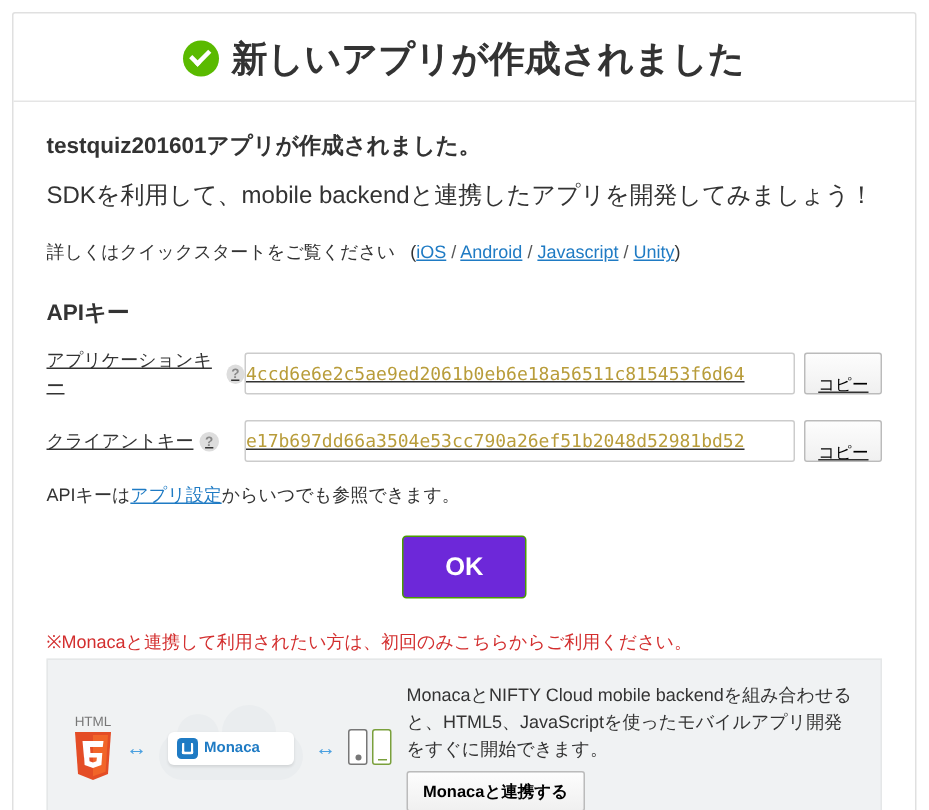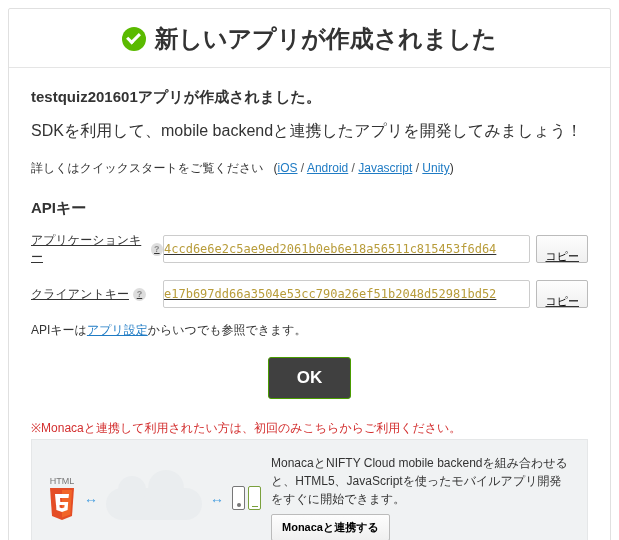--- a/index.html
+++ b/index.html
@@ -122,21 +122,21 @@
     }
     .api-note {
       font-size: 12px;
       margin-top: 4px;
     }
     .ok-row {
       text-align: center;
       margin: 18px 0 20px;
     }
     .ok-btn {
-      background: #404040;
+      background: #6d28d9;
       border: 1px solid #4a9c00;
       color: #fff;
       font-size: 17px;
       font-weight: bold;
       padding: 10px 28px;
       border-radius: 3px;
       cursor: pointer;
     }
     .monaca-note {
       color: #d32f2f;
@@ -349,20 +349,24 @@
               <path d="M14 2 L24 2 L22.4 26.5 L14 29.5 Z" fill="#f16529"></path>
               <path d="M7 6 L21 6 L20.5 10 L12 10 L12.3 14 L20.2 14 L19.6 22 L14 24 L8.4 22 L8.1 17 L11.5 17 L11.7 19.5 L14 20.3 L16.3 19.5 L16.6 17 L8 17 Z" fill="#fff"></path>
             </svg>
           </div>
         </div>
 
         <span class="flow-arrow">↔</span>
 
         <div class="monaca-cloud">
           <div class="cloud-shape"></div>
+          <div class="monaca-pill">
+            <span class="monaca-icon"></span>
+            <span class="monaca-pill-text">Monaca</span>
+          </div>
         </div>
 
         <span class="flow-arrow">↔</span>
 
         <div class="phones">
           <div class="phone iphone"></div>
           <div class="phone android"></div>
         </div>
       </div>
 

